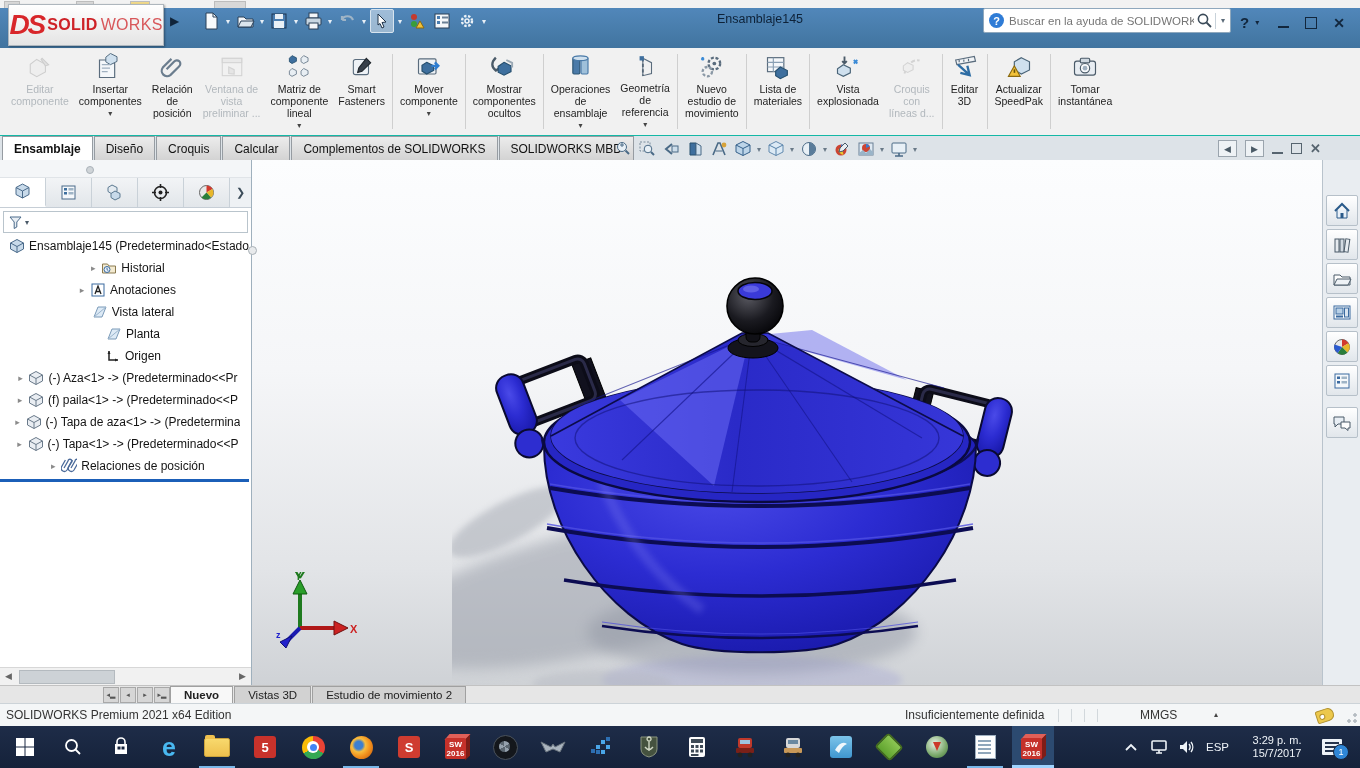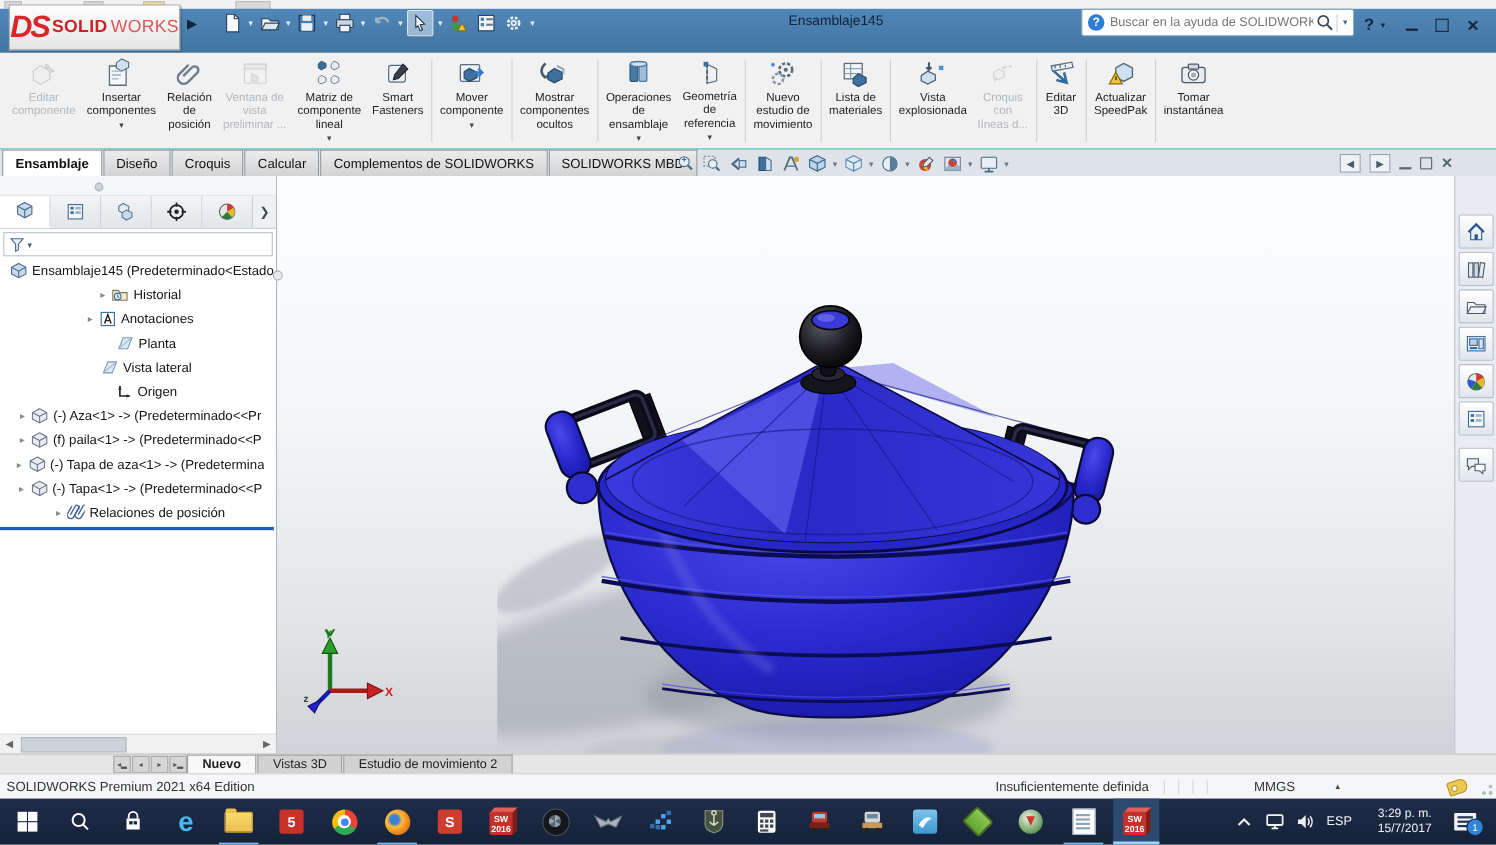--- a/index.html
+++ b/index.html
@@ -656,31 +656,31 @@
         <span class="tlb">Anotaciones</span>
       </div>
       <div class="trow">
         <span class="arr"></span>
         <span class="tic">
             <svg width="16" height="16" viewBox="0 0 16 16">
               <path d="M2 13 6 3h8l-4 10z" fill="#ddeaf6" stroke="#7a9ab8"></path>
               <path d="M2 13 14 3" stroke="#9ab4cc"></path>
             </svg>
           </span>
-        <span class="tlb">Planta</span>
+        <span class="tlb">Vista lateral</span>
       </div>
       <div class="trow">
         <span class="arr"></span>
         <span class="tic">
             <svg width="16" height="16" viewBox="0 0 16 16">
               <path d="M2 13 6 3h8l-4 10z" fill="#ddeaf6" stroke="#7a9ab8"></path>
               <path d="M2 13 14 3" stroke="#9ab4cc"></path>
             </svg>
           </span>
-        <span class="tlb">Vista lateral</span>
+        <span class="tlb">Planta</span>
       </div>
       <div class="trow">
         <span class="arr"></span>
         <span class="tic">
             <svg width="16" height="16" viewBox="0 0 16 16">
               <path d="M4 3v9h9" fill="none" stroke="#222" stroke-width="1.5"></path>
               <path d="M4 3 2.5 6h3z" fill="#222"></path>
               <path d="M13 12 10 10.5v3z" fill="#222"></path>
             </svg>
           </span>

